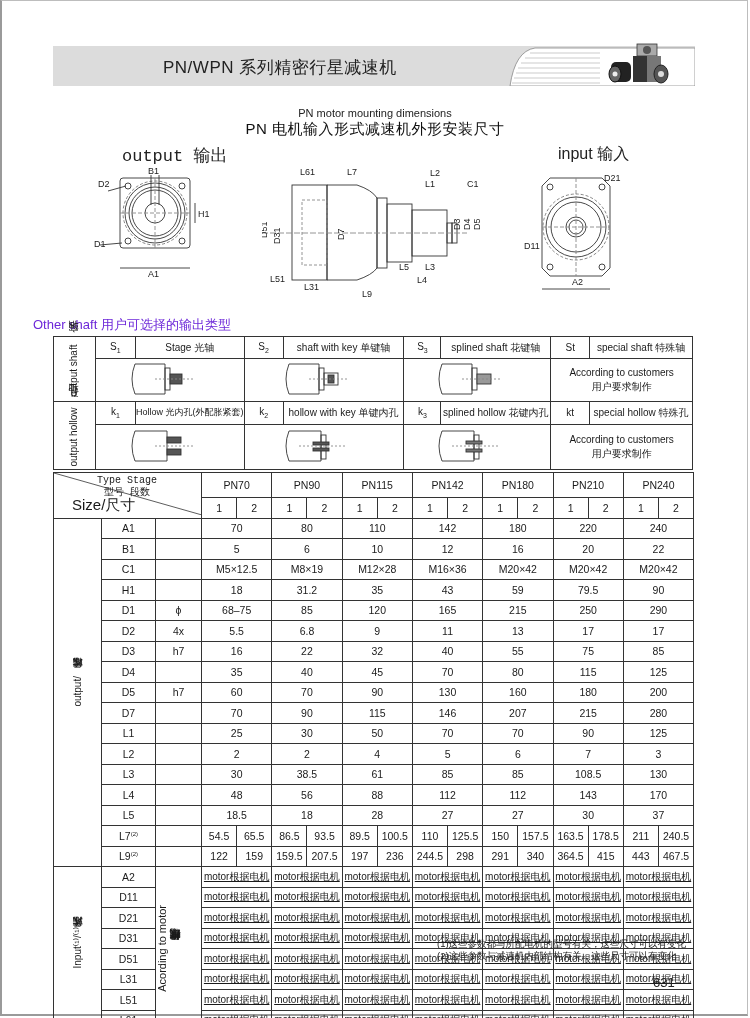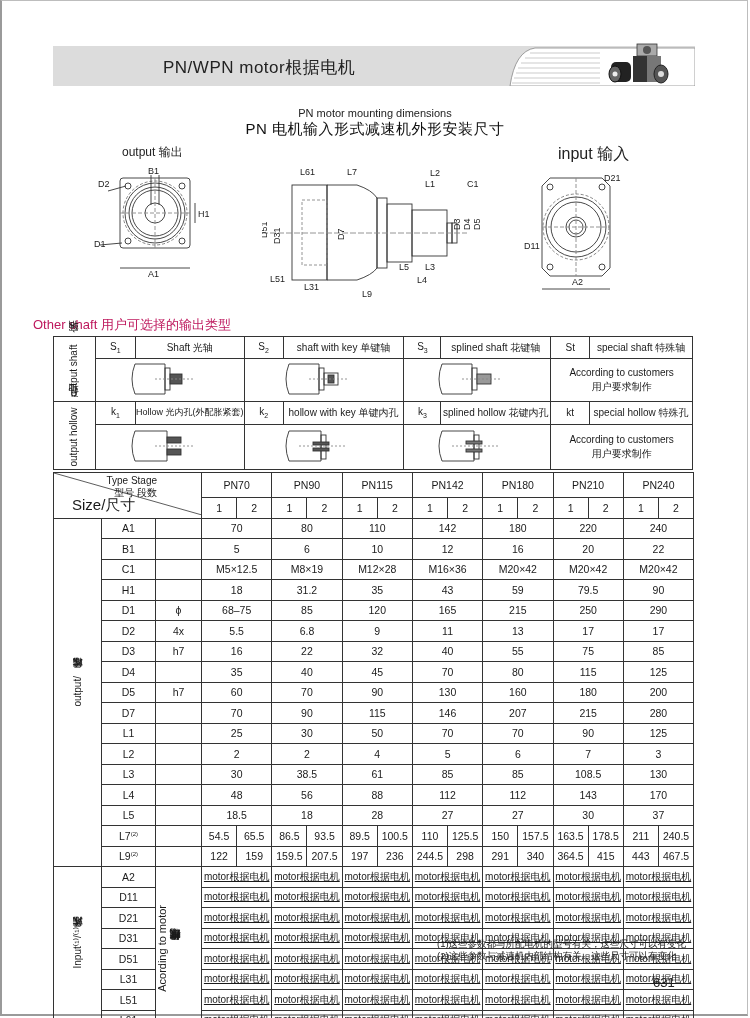--- a/index.html
+++ b/index.html
@@ -12,48 +12,48 @@
   .banner { position:absolute; left:53px; top:46px; width:642px; height:40px; background:#dcdcdc; }
   .banner-title { position:absolute; left:110px; top:10px; font-size:17px; letter-spacing:0.5px; color:#222; }
   .banner-stripes { position:absolute; left:490px; top:46px; width:205px; height:40px; }
   .product-img { position:absolute; left:605px; top:42px; width:72px; height:44px; }
   .sub-en { position:absolute; left:0; width:750px; top:107px; text-align:center; font-size:11px; color:#222; }
   .sub-cn { position:absolute; left:0; width:750px; top:120px; text-align:center; font-size:15px; color:#111; letter-spacing:0.5px; }
   .lbl { position:absolute; font-size:11px; color:#222; }
   .dwg { position:absolute; }
   .dim { font-size:9px; fill:#222; font-family:"Liberation Sans", sans-serif; }
   
-  .other-title { position:absolute; left:33px; top:316px; font-size:13px; color:#be185d; }
+  .other-title { position:absolute; left:33px; top:316px; font-size:13px; color:#6d28d9; }
   table { border-collapse:collapse; position:absolute; }
   .shaft-tbl { left:53px; top:336px; width:640px; }
   .shaft-tbl td { border:1px solid #333; font-size:10px; text-align:center; padding:0; }
   .shaft-tbl .hdr td { height:21px; }
   .shaft-tbl .pic td { height:42px; }
   .vert { writing-mode:vertical-rl; transform:rotate(180deg); font-size:10px; white-space:nowrap; }
   .cust { font-size:10.5px; line-height:14px; }
   
   .dim-tbl { left:53px; top:472px; width:640px; table-layout:fixed; }
   .dim-tbl td { border:1px solid #333; font-size:10.5px; text-align:center; padding:0; height:19.5px; white-space:nowrap; overflow:hidden; }
   .dim-tbl .motor { font-size:10px;text-decoration:underline; }
   .diag { position:relative; }
   .diag svg { position:absolute; left:0; top:0; }
-  .diag .ts { position:absolute; right:44px; top:2px; font-size:10px; text-align:right; line-height:12px; }
+  .diag .ts { position:absolute; right:44px; top:2px; font-size:10px; line-height:12px;font-family:Liberation Mono, monospace; }
   .diag .sz { position:absolute; left:18px; bottom:3px; font-size:15px; }
   .notes { position:absolute; font-size:9.5px; line-height:12px; color:#222; }
   .page-num { position:absolute; left:640px; top:1000px; font-size:13px; color:#222; }
   sup { font-size:6px; }
   sub { font-size:7px; }
 </style>
 </head>
 <body>
 
 <div class="page-frame"></div>
 
 <div class="banner">
-  <div class="banner-title">PN/WPN motor根据电机</div>
+  <div class="banner-title">PN/WPN 系列精密行星减速机</div>
 </div>
 <svg class="banner-stripes" viewBox="0 0 205 40">
   <path d="M20 40 Q25 5 45 2 L205 2 L205 40 Z" fill="#ffffff" stroke="#888" stroke-width="0.8"></path>
   <g stroke="#aaa" stroke-width="0.6">
     <line x1="40" y1="7" x2="110" y2="7"></line>
       <line x1="35" y1="12" x2="110" y2="12"></line>
     <line x1="31" y1="17" x2="110" y2="17"></line>
       <line x1="28" y1="22" x2="110" y2="22"></line>
     <line x1="26" y1="27" x2="110" y2="27"></line>
       <line x1="24" y1="32" x2="110" y2="32"></line>
@@ -68,21 +68,21 @@
   <ellipse cx="56" cy="32" rx="7" ry="9" fill="#555" stroke="#222"></ellipse>
   <circle cx="56" cy="32" r="3" fill="#ddd"></circle>
   <rect x="6" y="20" width="20" height="20" rx="5" fill="#222"></rect>
   <ellipse cx="10" cy="32" rx="6" ry="8" fill="#666" stroke="#111"></ellipse>
   <circle cx="10" cy="32" r="2.5" fill="#eee"></circle>
 </svg>
 
 <div class="sub-en">PN motor mounting dimensions</div>
 <div class="sub-cn">PN 电机输入形式减速机外形安装尺寸</div>
 
-<div class="lbl" style="left:122px;top:144px;font-size:12px;">output 输出</div>
+<div class="lbl" style="left:122px;top:144px;font-size:17px;font-family:Liberation Mono, monospace;">output 输出</div>
 <div class="lbl" style="left:558px;top:144px;font-size:16px;">input 输入</div>
 
 <svg class="dwg" style="left:90px;top:165px;" width="120" height="115">
   <g fill="none" stroke="#333" stroke-width="0.9">
     <rect x="30" y="13" width="70" height="70" rx="3"></rect>
     <circle cx="65" cy="48" r="32" stroke-dasharray="3,2" stroke="#777"></circle>
     <circle cx="65" cy="48" r="30"></circle>
       <circle cx="65" cy="48" r="26"></circle>
       <circle cx="65" cy="48" r="23"></circle>
     <circle cx="65" cy="48" r="10"></circle>
@@ -169,21 +169,21 @@
       <col style="width:121px">
       <col style="width:37px">
       <col style="width:110px">
       <col style="width:39px">
       <col style="width:103px">
   </colgroup>
   <tbody>
       <tr class="hdr">
     <td rowspan="2"><span class="vert">output shaft 实 轴</span></td>
     <td><span>S</span><sub>1</sub></td>
-    <td>Shaft 光轴</td>
+    <td>Stage 光轴</td>
     <td><span>S</span><sub>2</sub></td>
     <td>shaft with key 单键轴</td>
     <td><span>S</span><sub>3</sub></td>
     <td>splined shaft 花键轴</td>
     <td>St</td>
     <td>special shaft 特殊轴</td>
   </tr>
   <tr class="pic">
     <td colspan="2">
       <svg width="90" height="38" viewBox="0 0 90 38">

